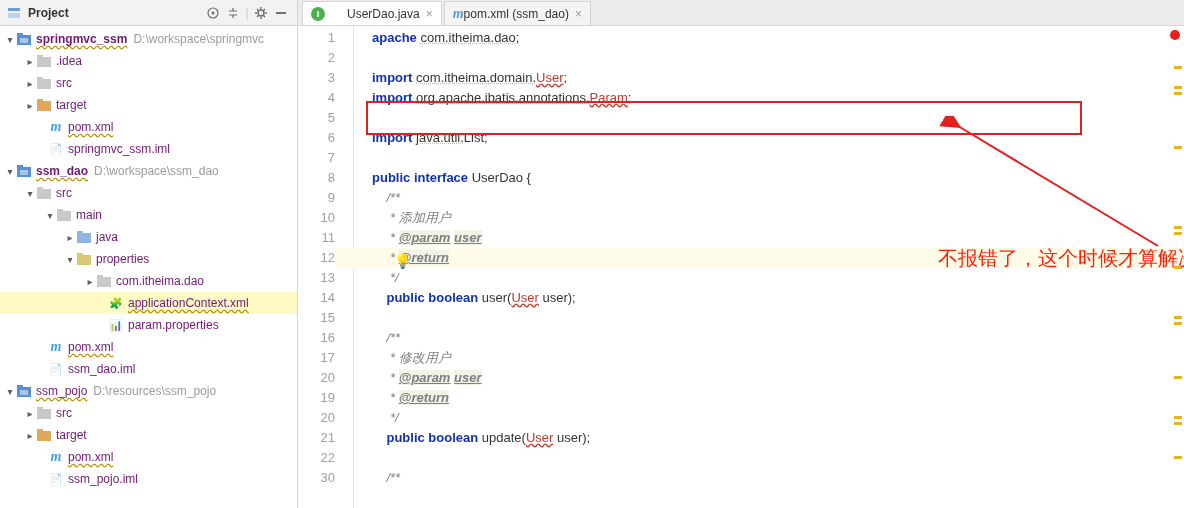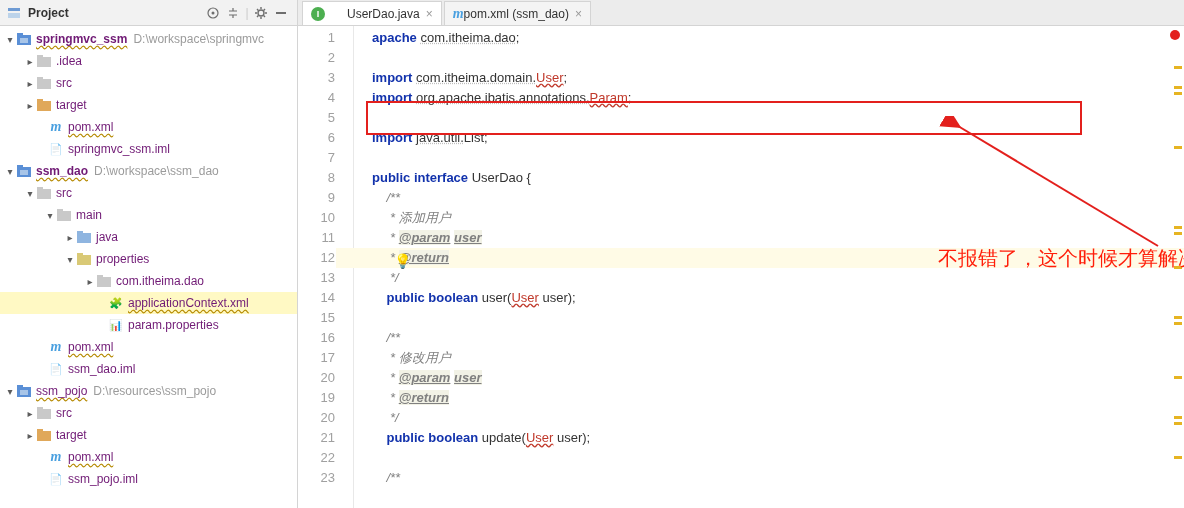--- a/index.html
+++ b/index.html
@@ -311,21 +311,21 @@
           <div class="ln">13</div>
           <div class="ln">14</div>
           <div class="ln">15</div>
           <div class="ln">16</div>
           <div class="ln">17</div>
           <div class="ln">20</div>
           <div class="ln">19</div>
           <div class="ln">20</div>
           <div class="ln">21</div>
           <div class="ln">22</div>
-          <div class="ln">23</div>
+          <div class="ln">30</div>
         </div>
       <div class="code">
         <div class="hi-line" style="top:222px"></div>
         <span class="bulb">💡</span>
         <pre class="pre-rel"><span class="kw">apache</span> <span class="pkgpath">com.itheima.dao</span><span>;</span>
 
 <span class="kw">import</span> <span class="pkgpath">com.itheima.domain.</span><span class="err">User</span><span>;</span>
 <span class="kw">import</span> <span class="pkgpath">org.apache.ibatis.annotations.</span><span class="err">Param</span><span>;</span>
 
 <span class="kw">import</span> <span class="pkgpath">java.util.</span><span class="cls">List</span><span>;</span>

